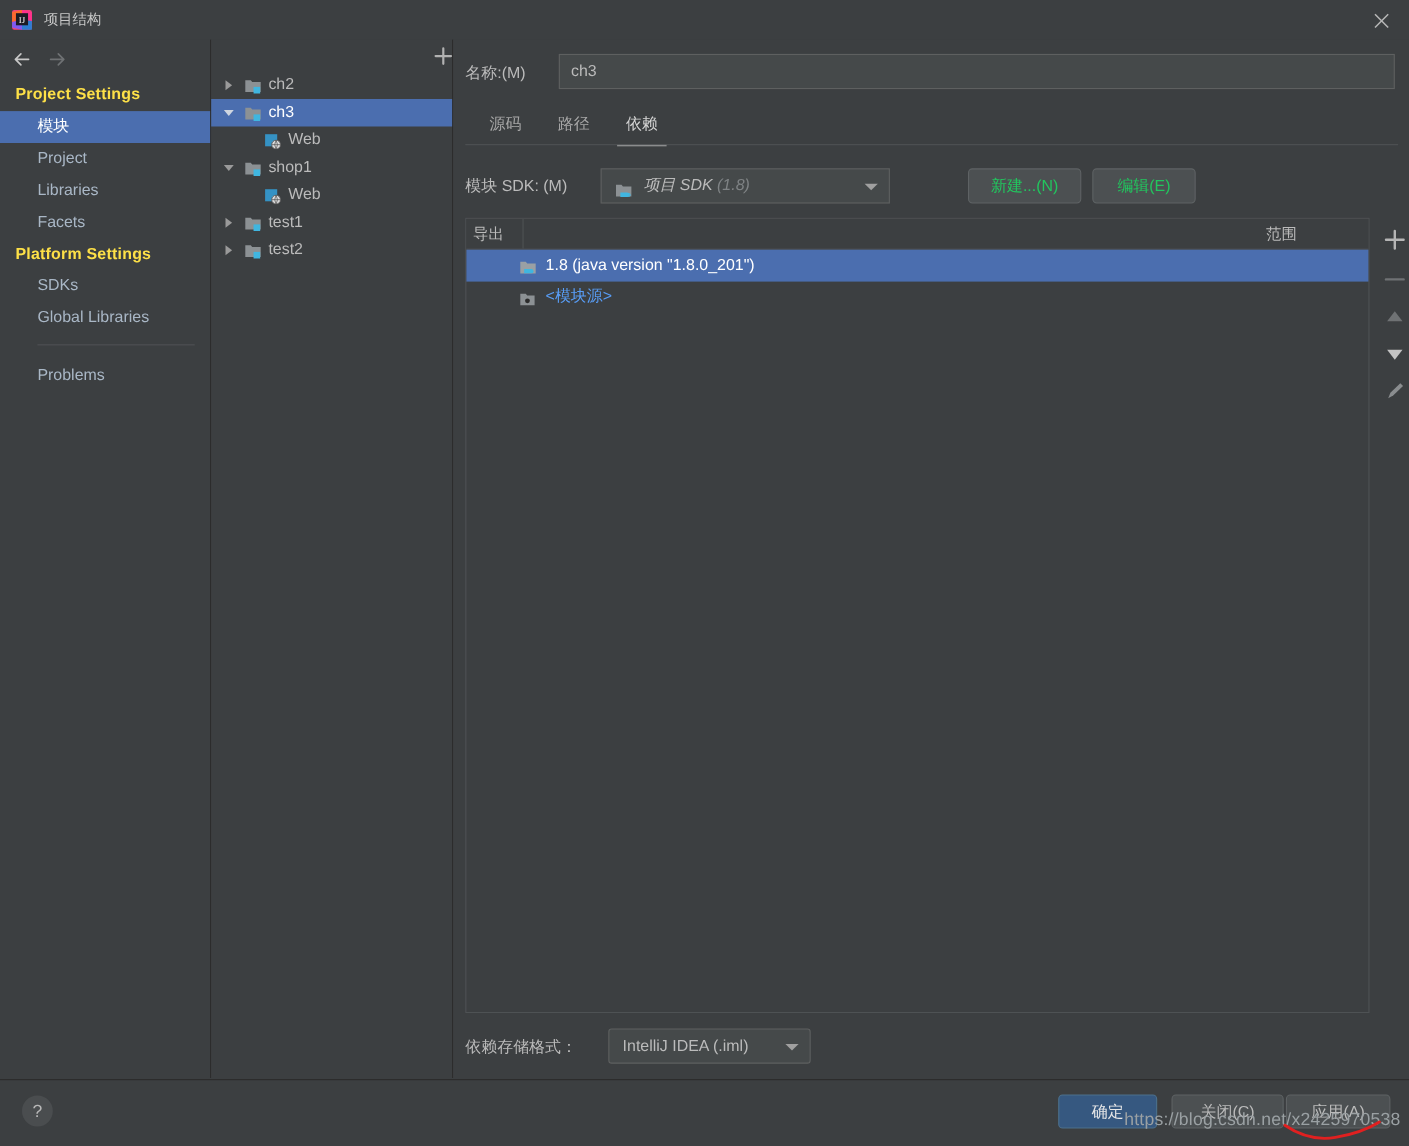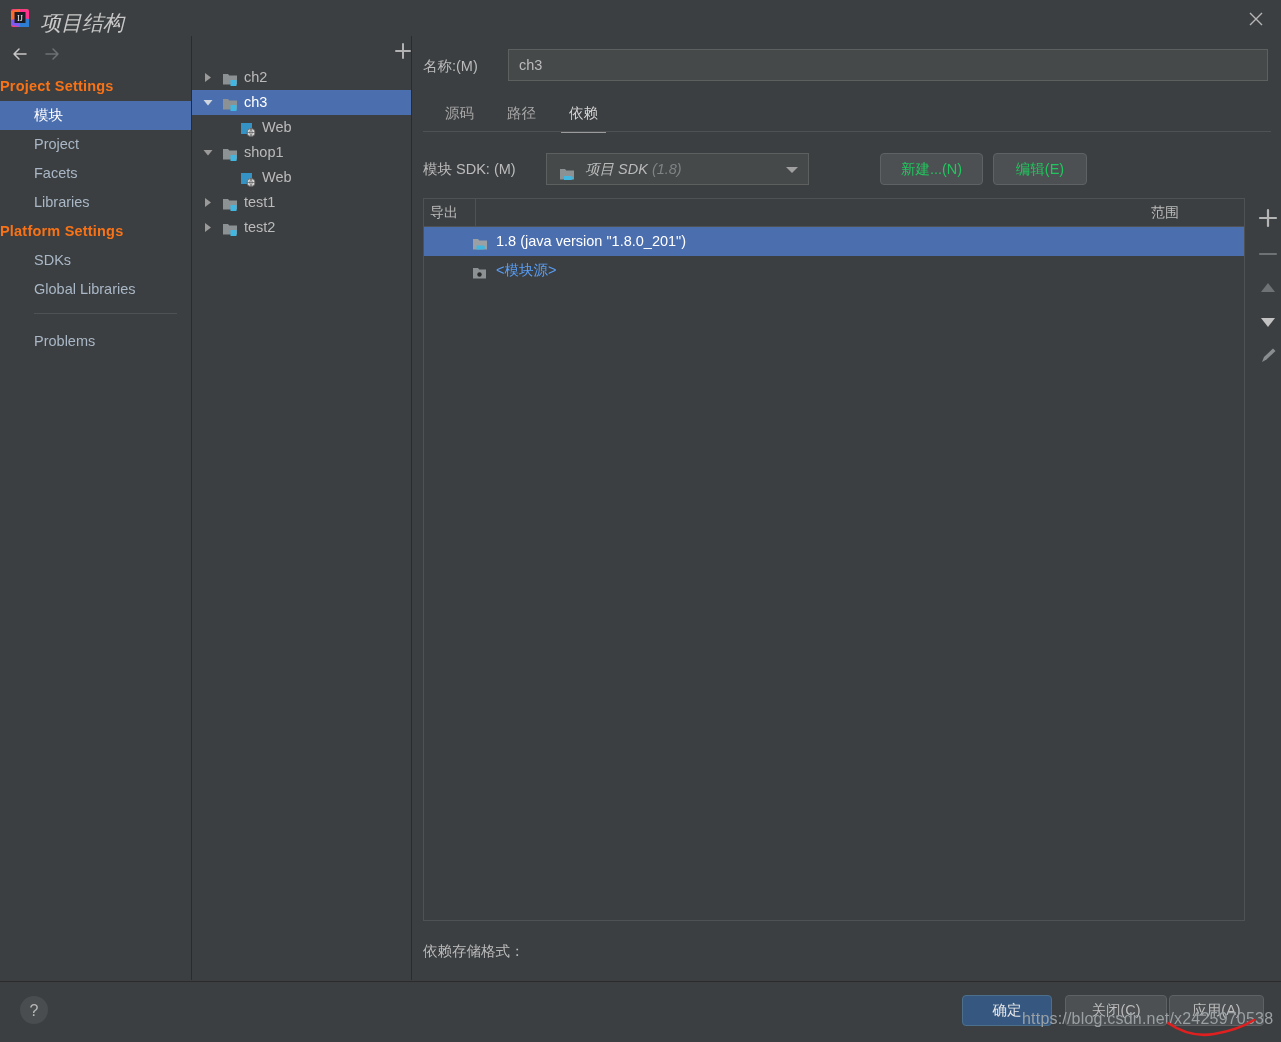--- a/index.html
+++ b/index.html
@@ -48,23 +48,22 @@
     background: #3c3f41;
   }
   .title-icon {
     position: absolute;
     left: 10px; top: 8px;
     width: 20px; height: 20px;
   }
   .title-text {
     position: absolute;
     left: 40px; top: 9px;
-    font-size: 21px;
+    font-size: 13px;
     color: #c8c8c8;
-    font-style: italic;
   }
   .title-close {
     position: absolute;
     right: 14px; top: 8px;
     width: 22px; height: 22px;
     cursor: pointer;
   }
   .title-close svg { display: block; }
 
   
@@ -90,23 +89,24 @@
   .nav-fwd  { left: 40px; }
 
   .nav-list {
     position: absolute;
     left: 0; top: 36px;
     width: 191px;
   }
   .nav-group {
     height: 29px;
     line-height: 29px;
+    padding-left: 14px;
     font-weight: bold;
     font-size: 14.5px;
-    color: #f97316;
+    color: #fde047;
     letter-spacing: .2px;
   }
   .nav-item {
     height: 29px;
     line-height: 29px;
     padding-left: 34px;
     font-size: 14.5px;
     color: #a9b7c6;
     cursor: pointer;
   }
@@ -461,22 +461,22 @@
         <svg width="26" height="24" viewBox="0 0 26 24">
           <path d="M6 12 L18 12 M13 7 L18 12 L13 17" stroke="#6e7173" stroke-width="1.5" fill="none" stroke-linecap="round" stroke-linejoin="round"></path>
         </svg>
       </span>
     </div>
 
     <div class="nav-list">
       <div class="nav-group">Project Settings</div>
       <div class="nav-item selected">模块</div>
       <div class="nav-item">Project</div>
+      <div class="nav-item">Libraries</div>
       <div class="nav-item">Facets</div>
-      <div class="nav-item">Libraries</div>
       <div class="nav-group">Platform Settings</div>
       <div class="nav-item">SDKs</div>
       <div class="nav-item">Global Libraries</div>
       <div class="nav-sep"></div>
       <div class="nav-spacer"></div>
       <div class="nav-item">Problems</div>
     </div>
   </div>
 
   <div class="tree-panel">
@@ -687,20 +687,24 @@
         <span class="dep-tool" style="top:144px;">
           <svg width="28" height="28" viewBox="0 0 28 28">
             <path d="M8 20 L10 15 L19 6.5 L21.5 9 L12.5 17.5 Z" fill="#8a8d8f"></path>
           </svg>
         </span>
       </div>
     </div>
 
     <div class="store-row">
       <span class="store-label">依赖存储格式：</span>
+      <div class="combo store-combo">
+        <span class="combo-text">IntelliJ IDEA (.iml)</span>
+        <span class="arrow"></span>
+      </div>
     </div>
 
   </div>
 
   <div class="footer">
     <button class="help-btn">?</button>
     <button class="fbtn primary btn-ok">确定</button>
     <button class="fbtn btn-close">关闭(C)</button>
     <button class="fbtn btn-apply">应用(A)</button>
   </div>

